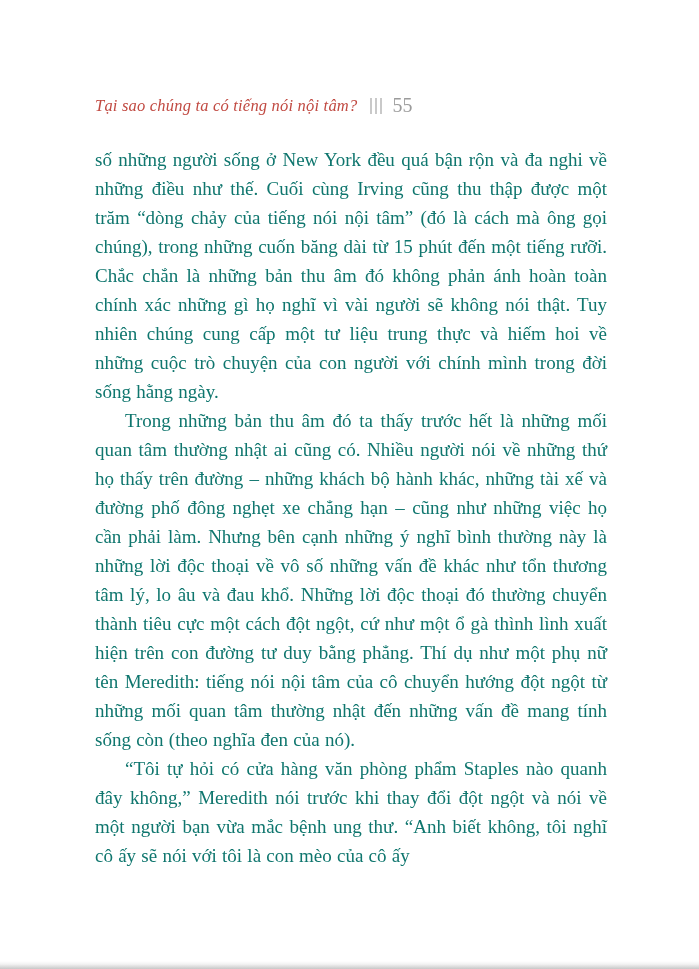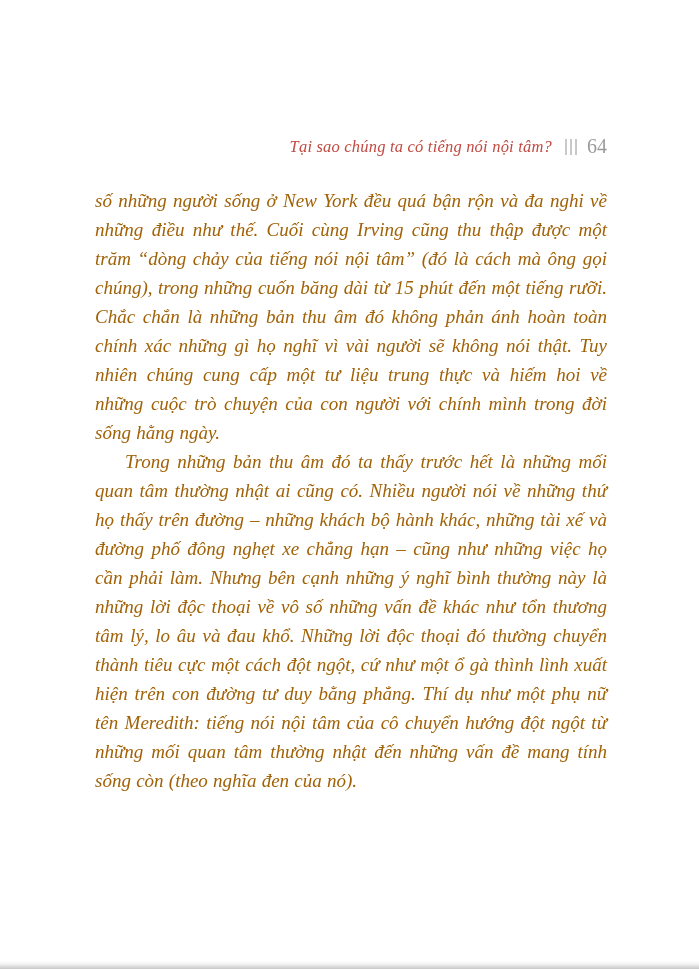--- a/index.html
+++ b/index.html
@@ -10,24 +10,23 @@
     height: 969px;
     background: #ffffff;
     font-family: "Liberation Serif", serif;
     overflow: hidden;
   }
   .content {
     padding: 94px 92px 0 95px;
   }
   .page-header {
     display: flex;
-    justify-content: flex-end;
+    justify-content: flex-start;
     align-items: center;
     margin-bottom: 28px;
-    margin-top: 41px;
   }
   .running-title {
     font-style: italic;
     font-size: 16.5px;
     color: #c14a42;
     letter-spacing: 0.2px;
   }
   .divider-bars {
     display: inline-flex;
     align-items: center;
@@ -40,24 +39,23 @@
     height: 16px;
     background: #c9c9c9;
   }
   .page-number {
     font-size: 20px;
     color: #9b9b9b;
   }
   .body-text p {
     font-size: 19px;
     line-height: 29px;
-    color: #a16207;
+    color: #0f766e;
     text-align: justify;
     word-spacing: 0.5px;
-    font-style: italic;
   }
   .body-text p + p {
     text-indent: 30px;
   }
   .page-edge {
     position: absolute;
     left: 0;
     right: 0;
     bottom: 0;
     height: 8px;
@@ -70,24 +68,25 @@
 <div class="page">
   <div class="content">
 
     <div class="page-header">
       <span class="running-title">Tại sao chúng ta có tiếng nói nội tâm?</span>
       <span class="divider-bars">
         <i></i>
           <i></i>
           <i></i>
       </span>
-      <span class="page-number">64</span>
+      <span class="page-number">55</span>
     </div>
 
     <div class="body-text">
       <p>số những người sống ở New York đều quá bận rộn và đa nghi về những điều như thế. Cuối cùng Irving cũng thu thập được một trăm “dòng chảy của tiếng nói nội tâm” (đó là cách mà ông gọi chúng), trong những cuốn băng dài từ 15 phút đến một tiếng rưỡi. Chắc chắn là những bản thu âm đó không phản ánh hoàn toàn chính xác những gì họ nghĩ vì vài người sẽ không nói thật. Tuy nhiên chúng cung cấp một tư liệu trung thực và hiếm hoi về những cuộc trò chuyện của con người với chính mình trong đời sống hằng ngày.</p>
       <p>Trong những bản thu âm đó ta thấy trước hết là những mối quan tâm thường nhật ai cũng có. Nhiều người nói về những thứ họ thấy trên đường – những khách bộ hành khác, những tài xế và đường phố đông nghẹt xe chẳng hạn – cũng như những việc họ cần phải làm. Nhưng bên cạnh những ý nghĩ bình thường này là những lời độc thoại về vô số những vấn đề khác như tổn thương tâm lý, lo âu và đau khổ. Những lời độc thoại đó thường chuyển thành tiêu cực một cách đột ngột, cứ như một ổ gà thình lình xuất hiện trên con đường tư duy bằng phẳng. Thí dụ như một phụ nữ tên Meredith: tiếng nói nội tâm của cô chuyển hướng đột ngột từ những mối quan tâm thường nhật đến những vấn đề mang tính sống còn (theo nghĩa đen của nó).</p>
+      <p>“Tôi tự hỏi có cửa hàng văn phòng phẩm Staples nào quanh đây không,” Meredith nói trước khi thay đổi đột ngột và nói về một người bạn vừa mắc bệnh ung thư. “Anh biết không, tôi nghĩ cô ấy sẽ nói với tôi là con mèo của cô ấy</p>
     </div>
 
   </div>
 
   <div class="page-edge"></div>
 </div>
 
 </body></html>

